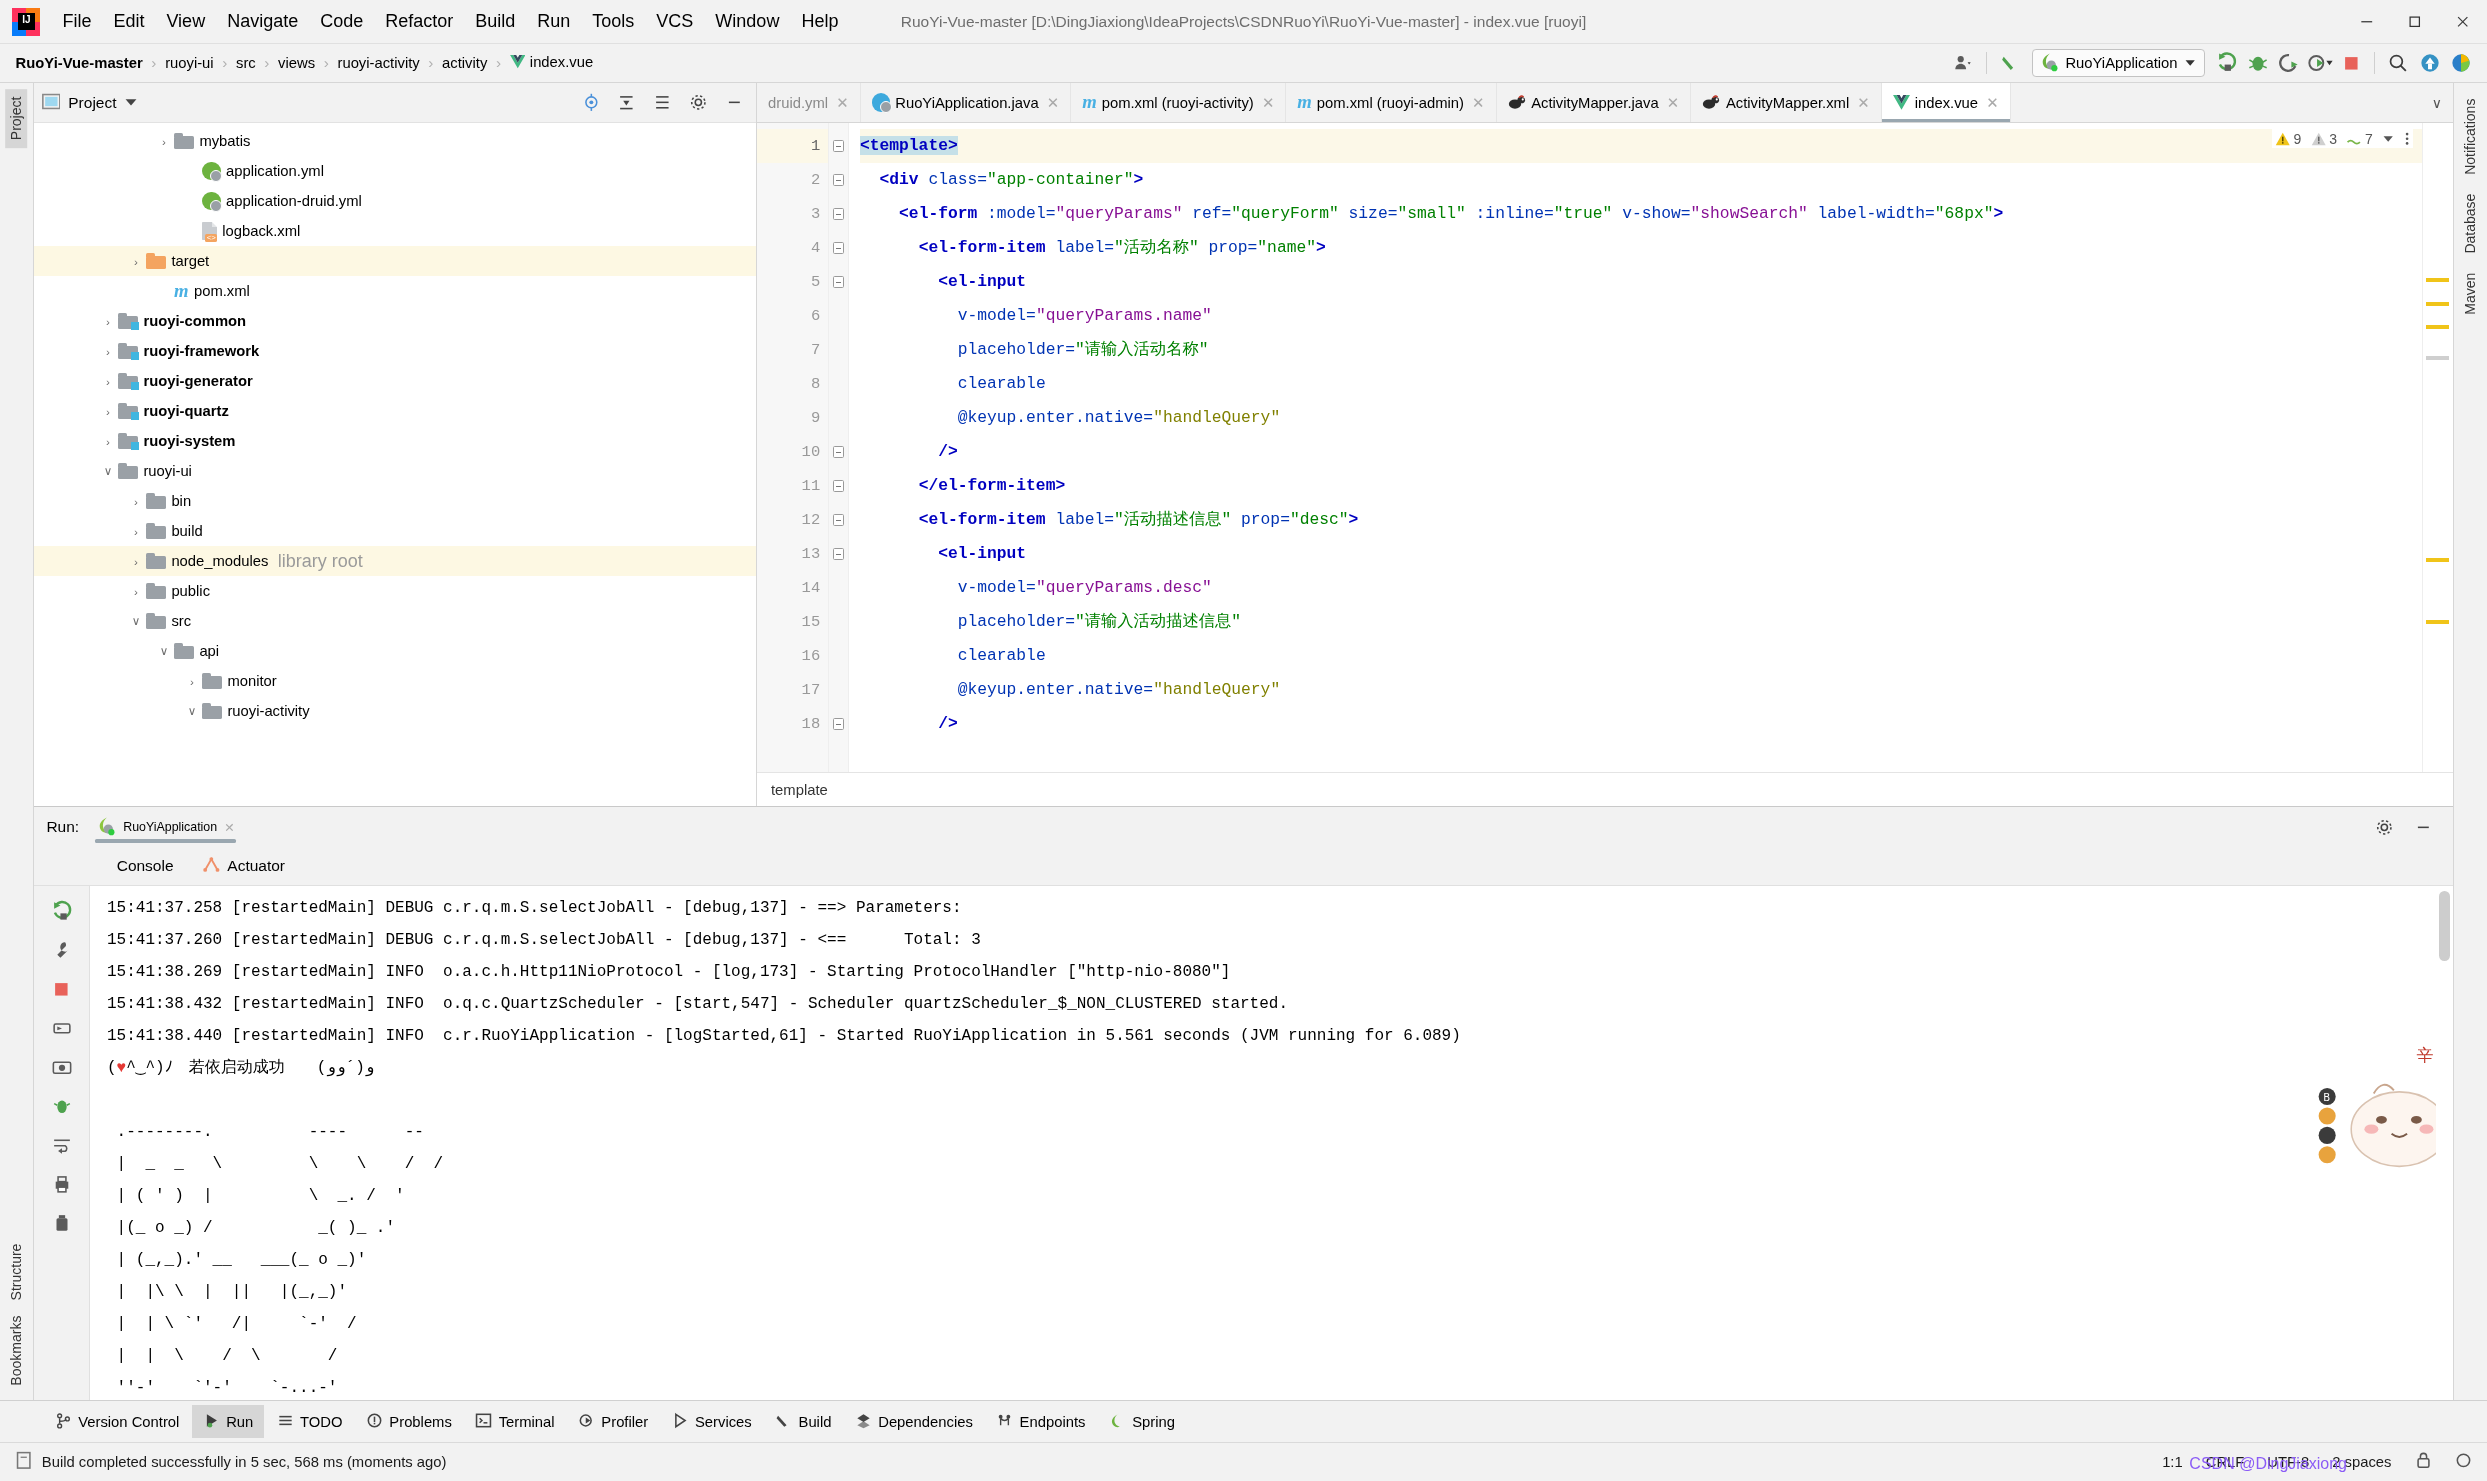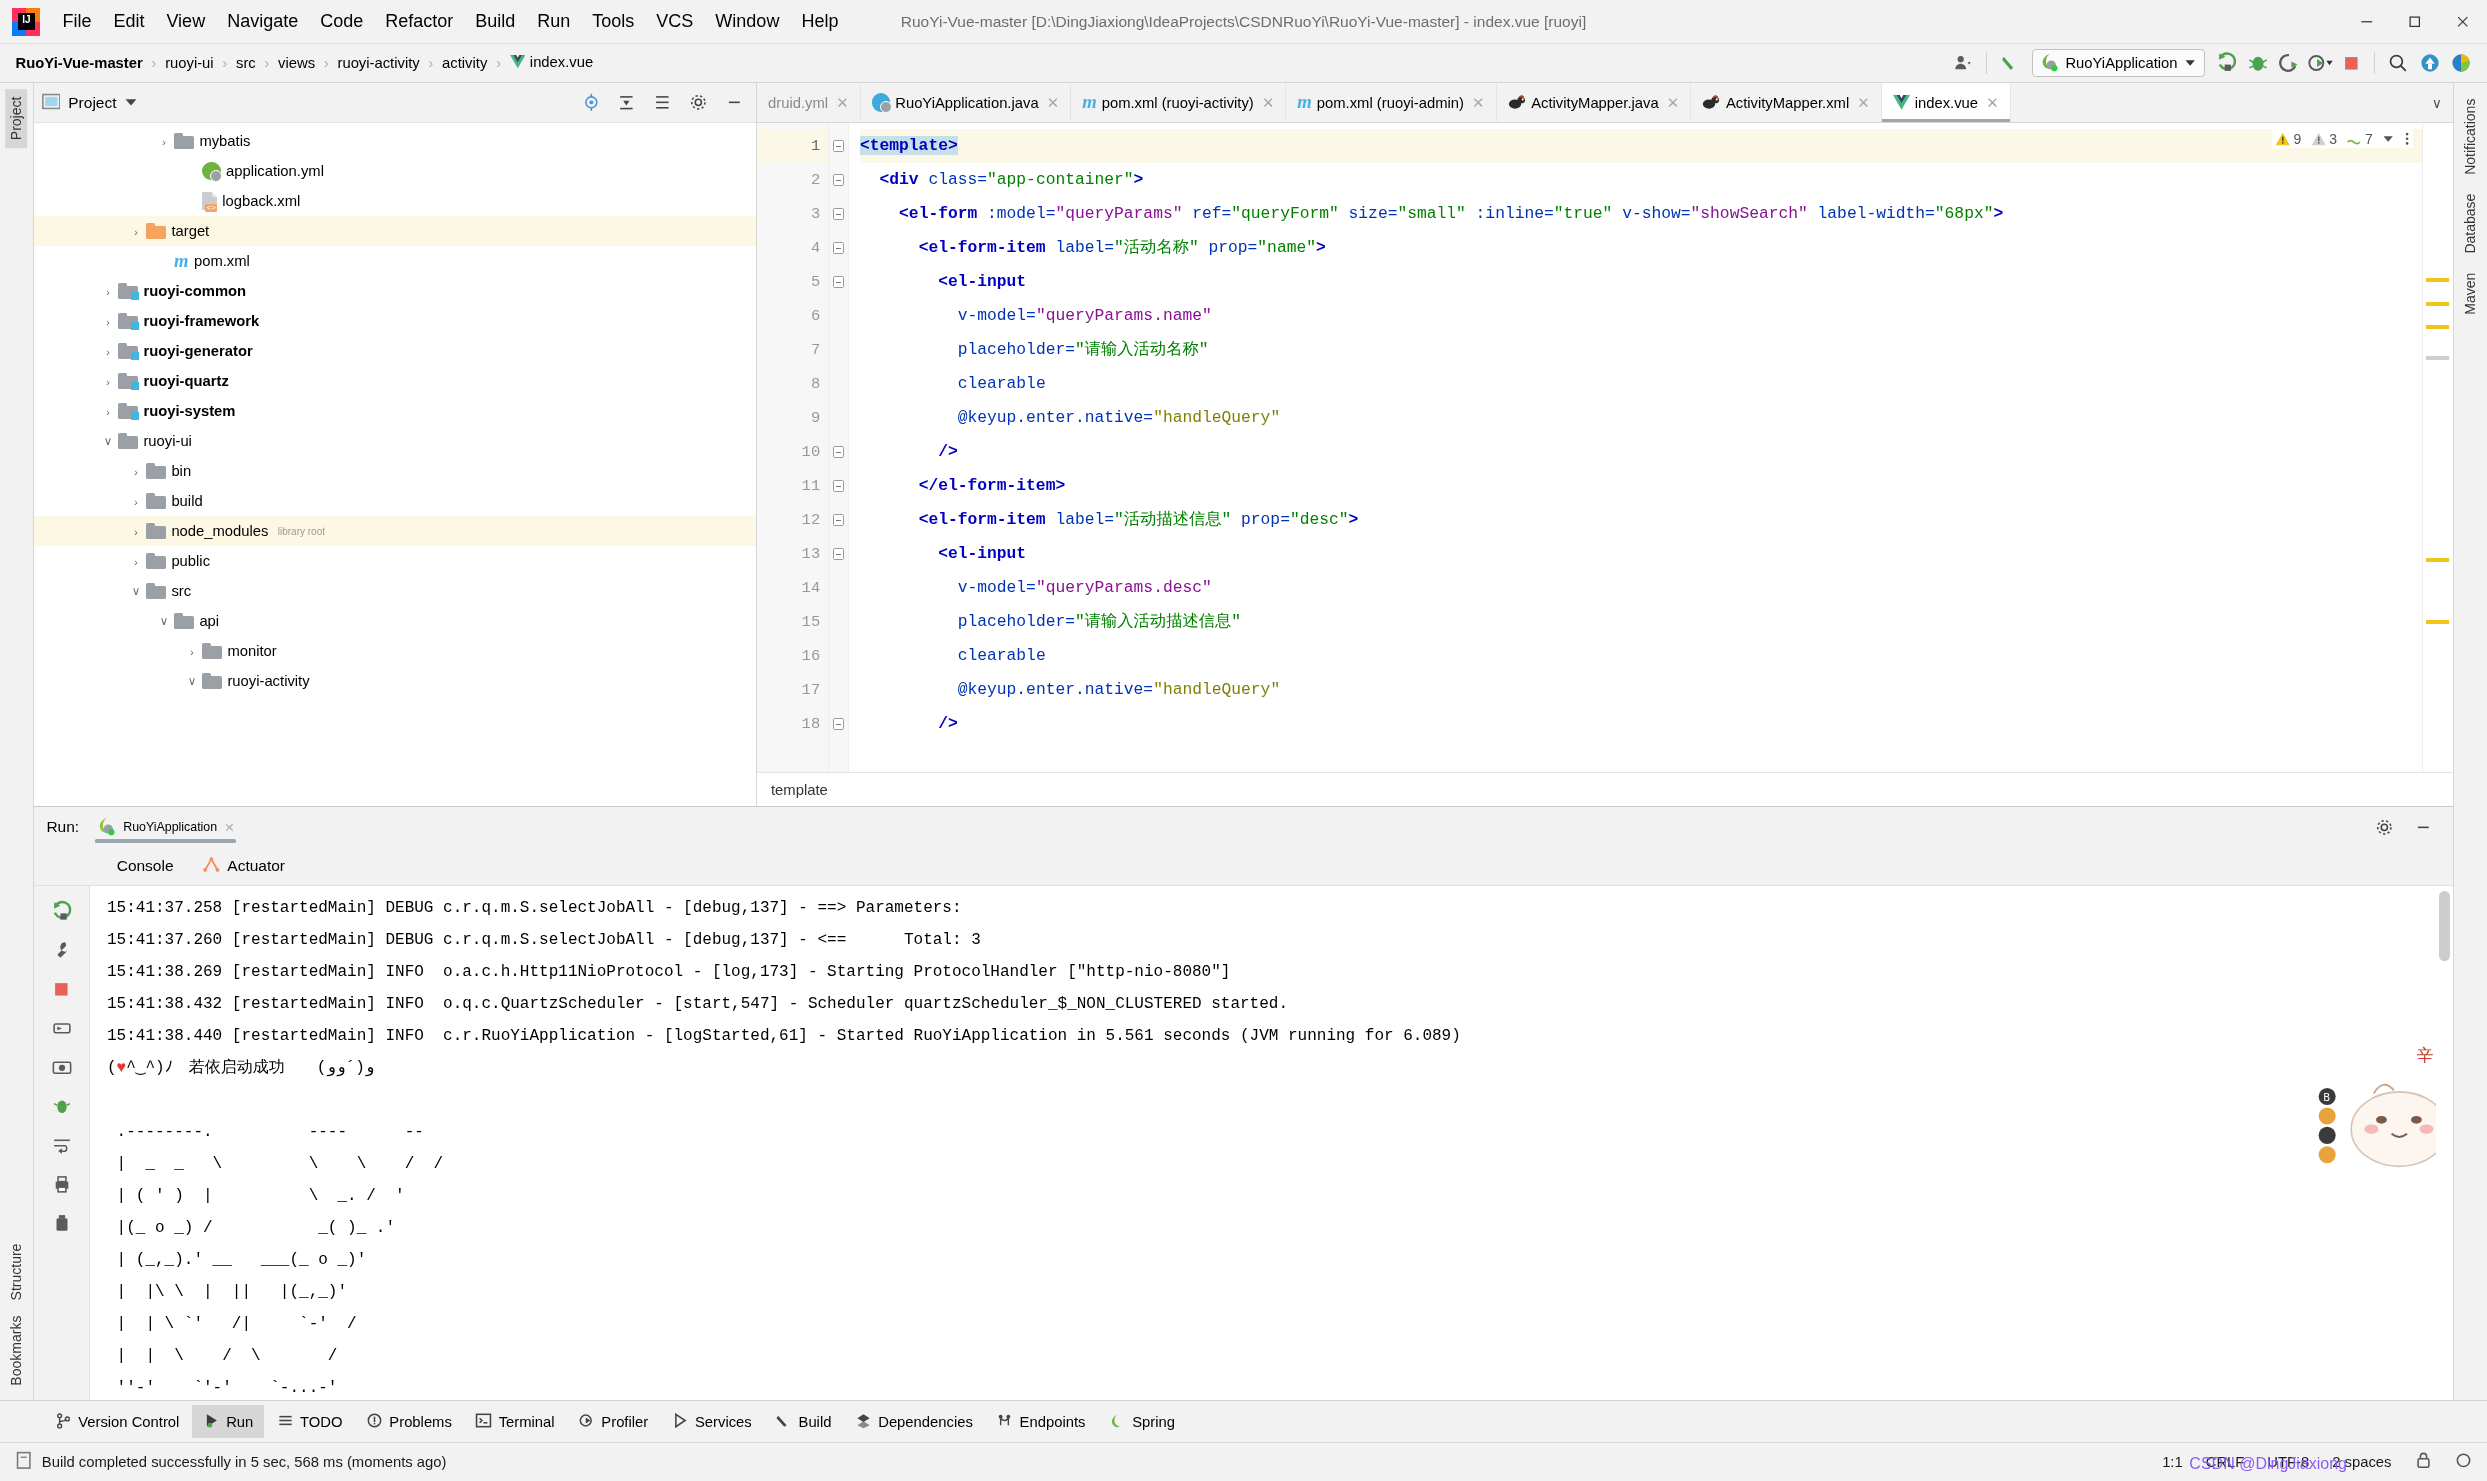--- a/index.html
+++ b/index.html
@@ -87,21 +87,21 @@
   }
   .projhdr .title{font-size:15.5px;color:#000;}
   .projhdr .spacer{margin-left:auto;}
   .tree{flex:1 1 auto;overflow:hidden;padding-top:3.1px;background:#fff;position:relative;}
   .trow{display:flex;align-items:center;height:30px;padding-left:4.7px;font-size:14.8px;color:#000;white-space:nowrap;}
   .trow.hl{background:#fdf8e3;}
   .arrow{width:20px;text-align:center;color:#6e6e6e;font-size:11.7px;flex:0 0 20px;}
   .arrow.blank{visibility:hidden;}
   .tlabel{margin-left:5.4px;}
   .tlabel.bold{font-weight:bold;}
-  .tsub{color:#9a9a9a;margin-left:9.3px;font-size:10px;text-align:right;}
+  .tsub{color:#9a9a9a;margin-left:9.3px;font-size:18px;text-align:right;}
   .ico{flex:0 0 auto;display:inline-flex;align-items:center;}
   
   .folder{width:20px;height:15.5px;position:relative;display:inline-block;}
   .folder .tab{position:absolute;left:0;top:0;width:8.5px;height:3.9px;border-radius:1.6px 1.6px 0 0;}
   .folder .body{position:absolute;left:0;top:3.1px;width:20px;height:12.4px;border-radius:1.6px;}
   .folder.gray .tab,.folder.gray .body{background:#9aa0a6;}
   .folder.orange .tab,.folder.orange .body{background:#f4a460;}
   .folder .badge{position:absolute;right:-0.8px;bottom:-0.8px;width:7.8px;height:7.8px;background:#40b6e0;}
   .leaf-spring{width:18.7px;height:18.7px;border-radius:50%;background:#6db33f;position:relative;}
   .leaf-spring:after{content:"";position:absolute;right:-1.6px;bottom:-1.6px;width:10px;height:10px;border-radius:50%;background:#9aa0a6;border:1.6px solid #fff;}
@@ -455,20 +455,27 @@
                   <span class="body"></span>
                 </span>
                 <span class="tlabel">mybatis</span>
               </div>
               <div class="trow" style="padding-left: 148px;">
                 <span class="arrow blank">›</span>
                 <span class="ico">
                   <span class="leaf-spring"></span>
                 </span>
                 <span class="tlabel">application.yml</span>
+              </div>
+              <div class="trow" style="padding-left: 148px;">
+                <span class="arrow blank">›</span>
+                <span class="ico">
+                  <span class="leaf-spring"></span>
+                </span>
+                <span class="tlabel">application-druid.yml</span>
               </div>
               <div class="trow" style="padding-left: 148px;">
                 <span class="arrow blank">›</span>
                 <span class="ico">
                   <span class="doc">
                     <span class="chip">&lt;&gt;</span>
                   </span>
                 </span>
                 <span class="tlabel">logback.xml</span>
               </div>

